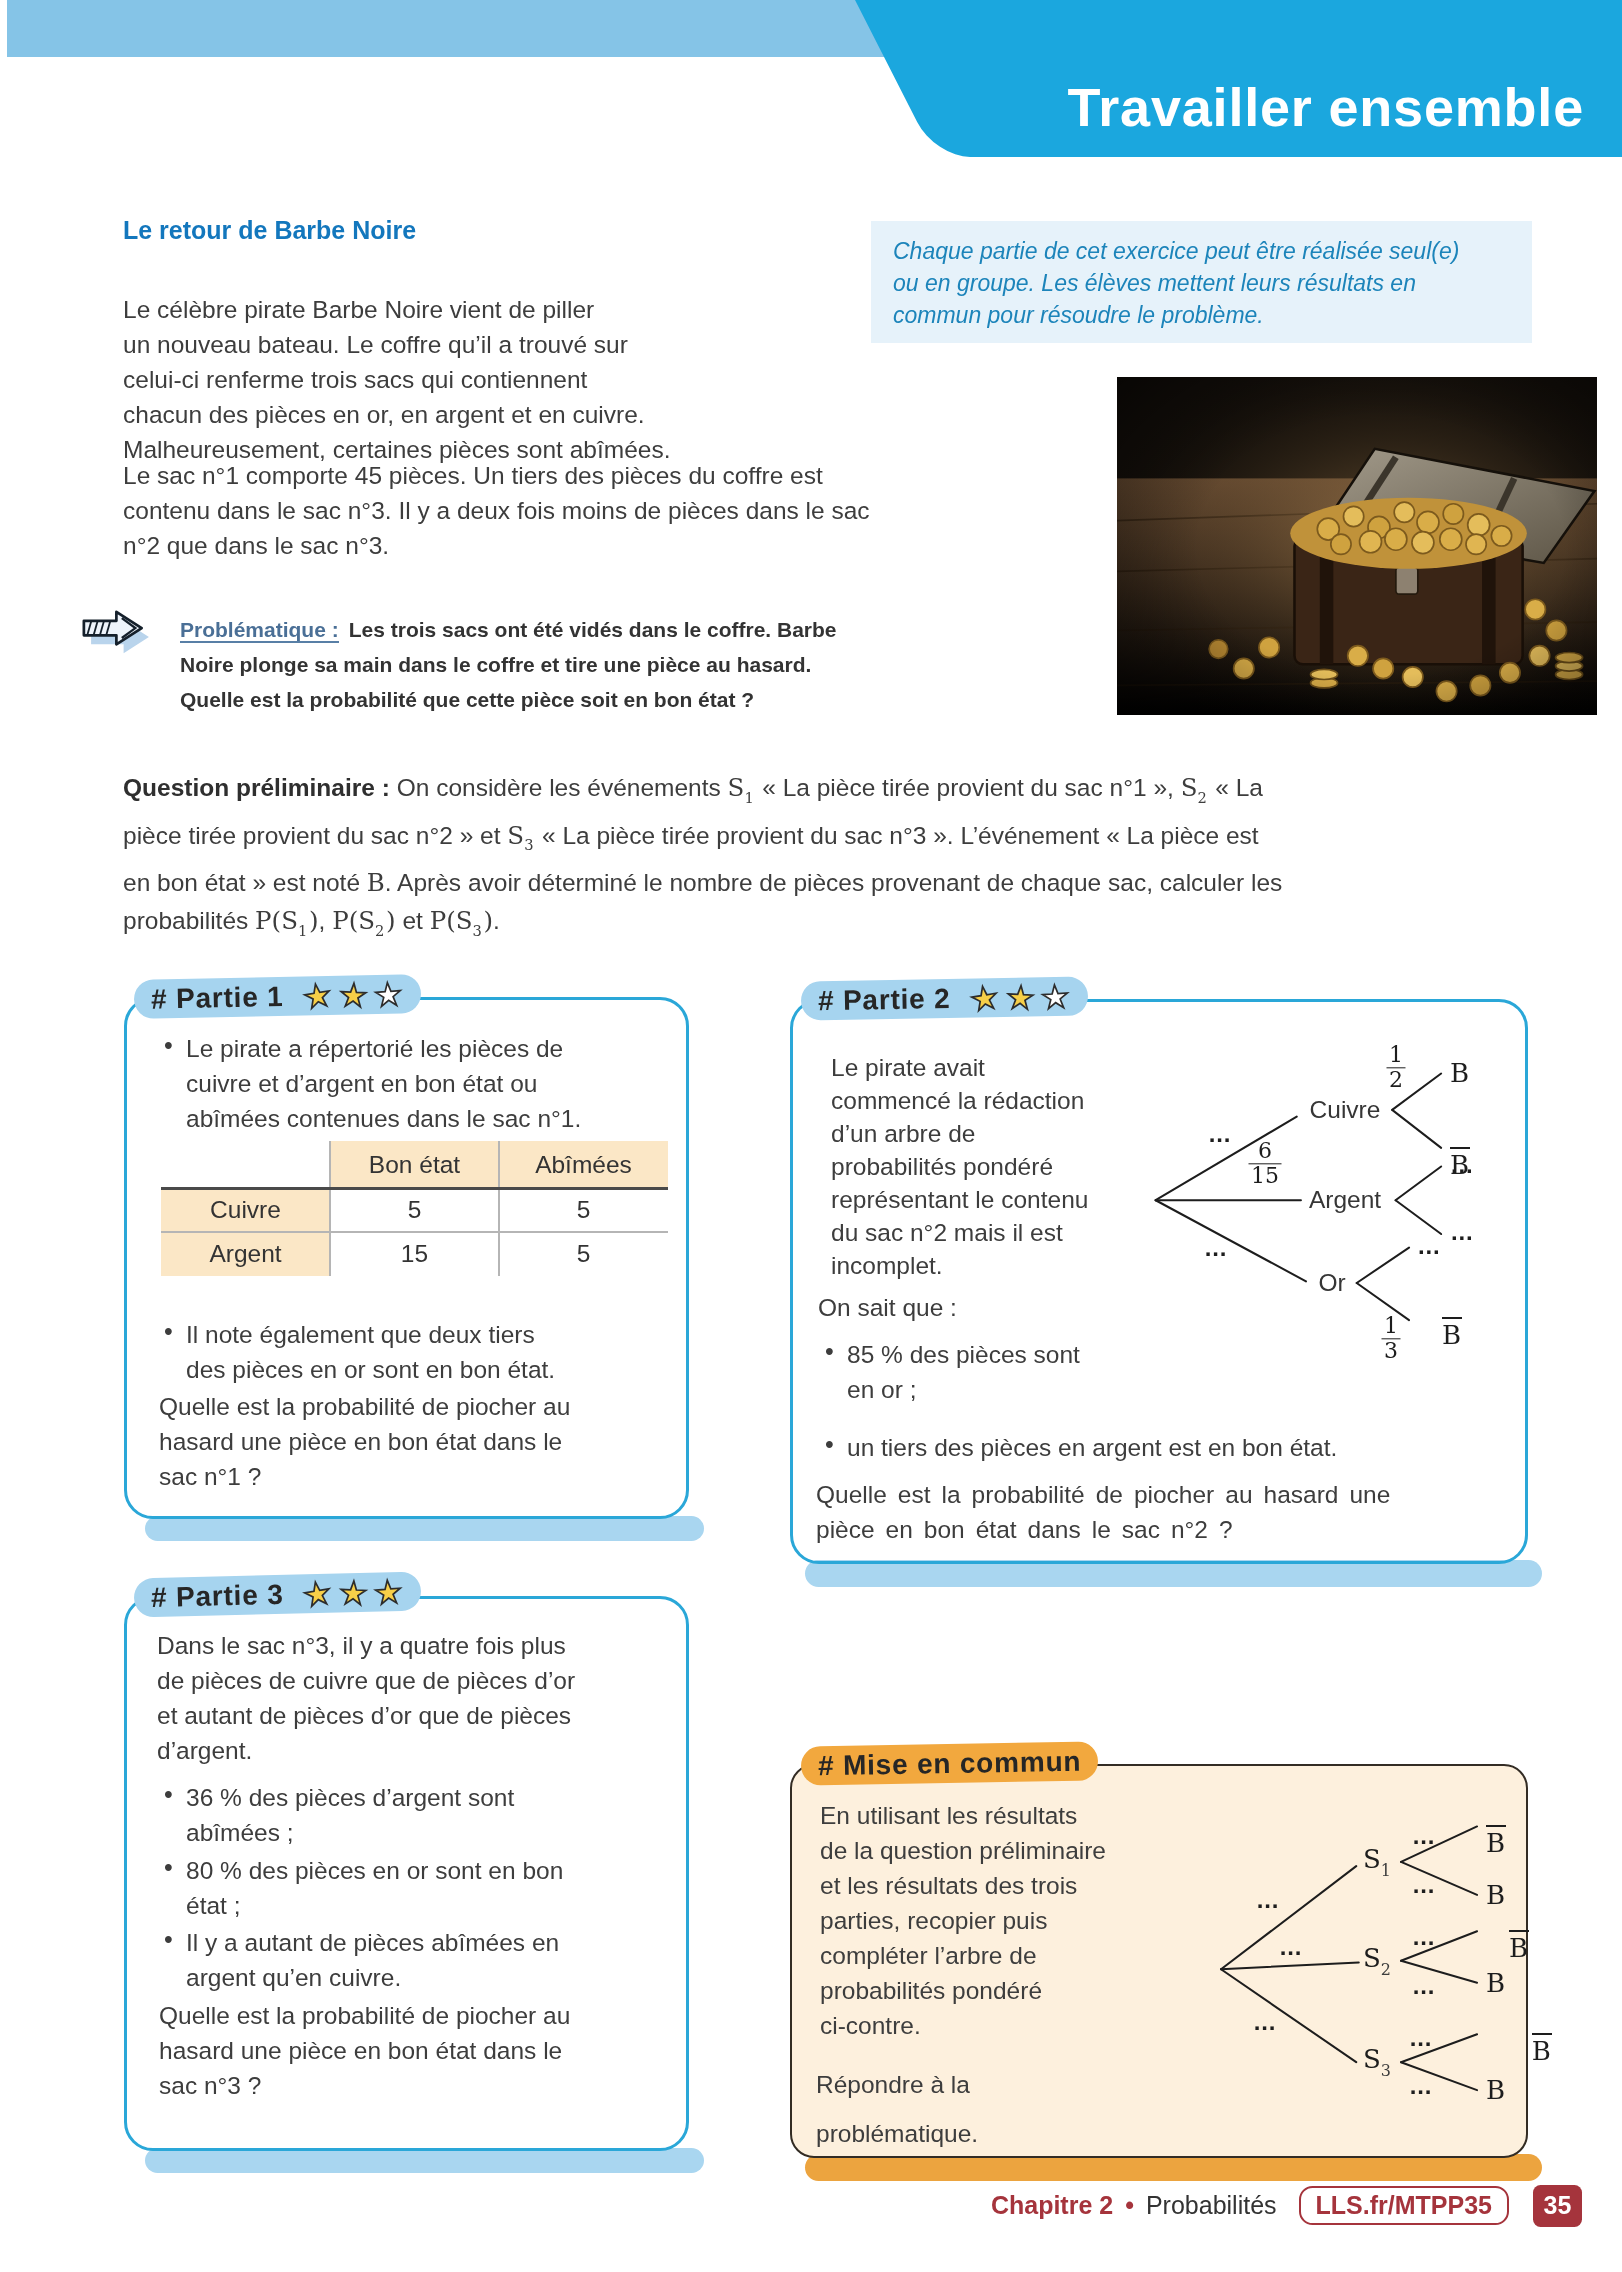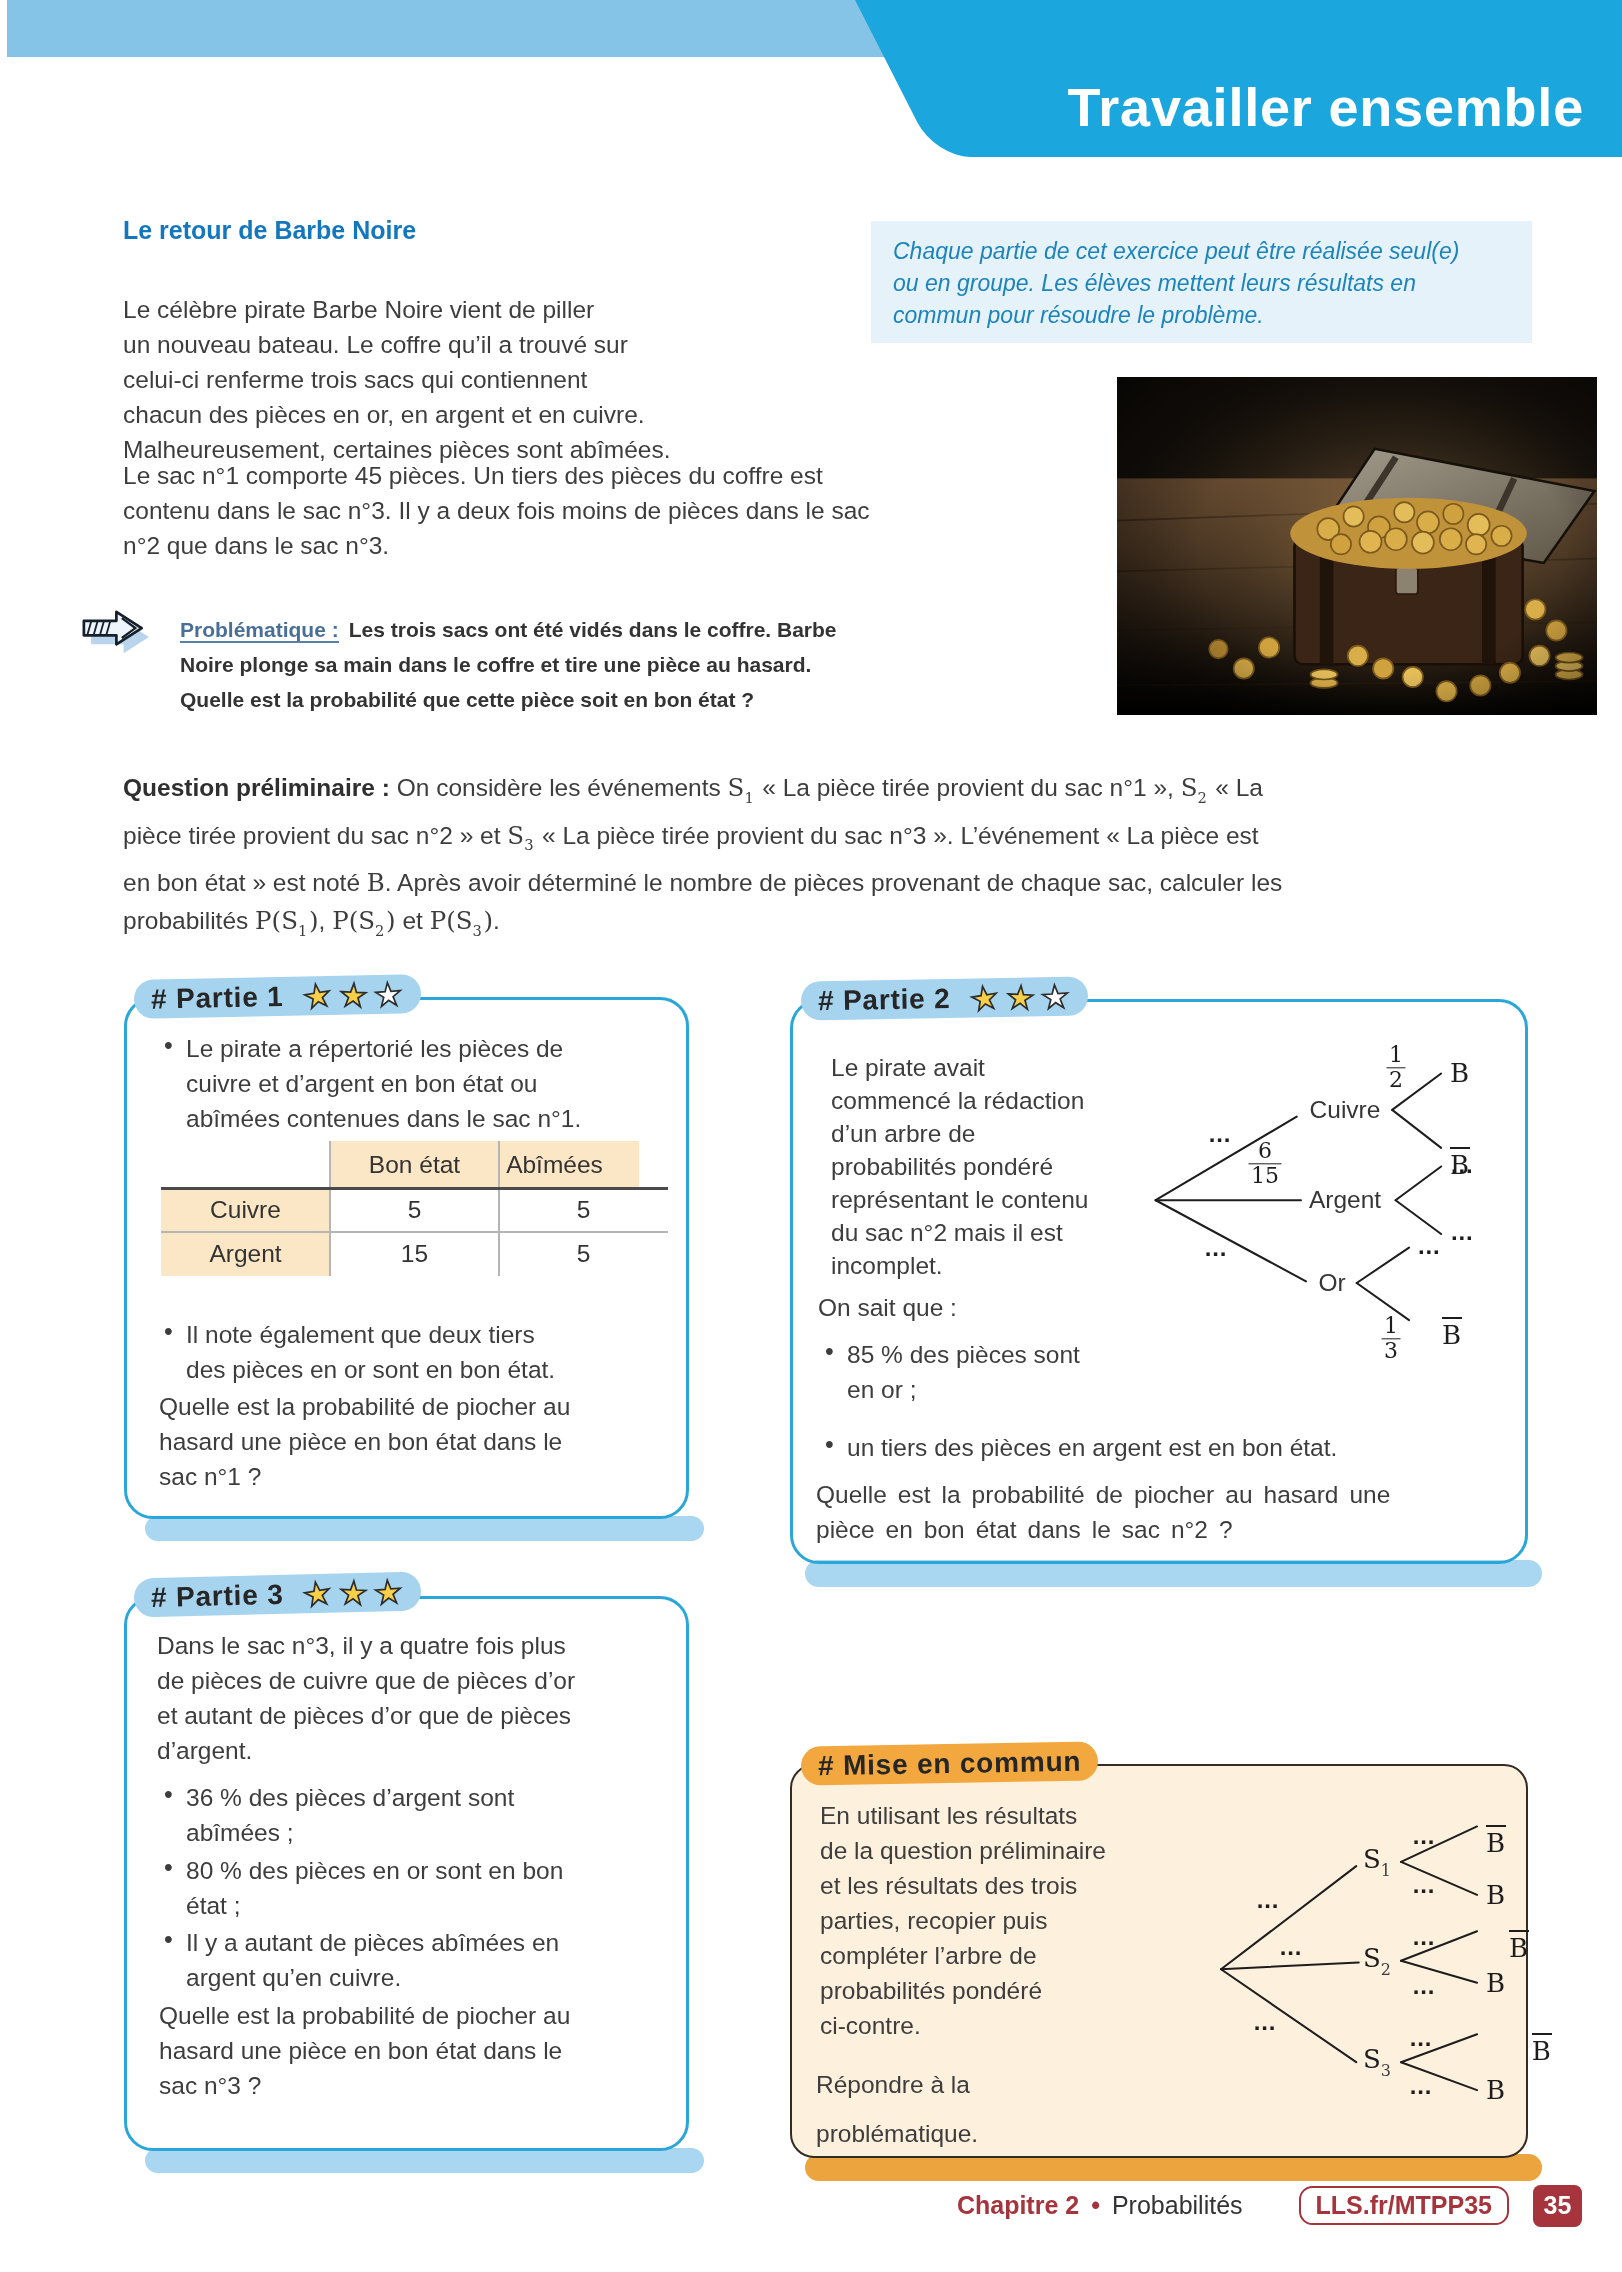--- a/index.html
+++ b/index.html
@@ -93,21 +93,21 @@
   .frac .den{border-top:1.9px solid #1d1d1d;padding:0 2.5px;}
   .frac .num{padding:0 2.5px;}
   .ssub{font-family:"DejaVu Serif","Liberation Serif",serif;font-size:16px;vertical-align:-7.6px;}
 
   
   #footer{position:absolute;right:41px;top:2182px;height:47px;display:flex;align-items:center;gap:12px;}
   #footer .chap{font-weight:700;color:#a5343c;font-size:25px;}
   #footer .dot{color:#a5343c;font-size:25px;font-weight:700;}
   #footer .subj{color:#333;font-size:25px;margin-right:10px;}
   #footer .badge{border:2.5px solid #a5343c;border-radius:13.5px;padding:3.4px 15px;color:#a5343c;
-                 font-weight:700;font-size:25px;background:#fff;margin-left:34px;}
+                 font-weight:700;font-size:25px;background:#fff;}
   #footer .pagebox{background:#a5343c;color:#fff;font-weight:700;font-size:25px;border-radius:7.6px;
                    width:49px;height:42px;display:flex;align-items:center;justify-content:center;margin-left:12px;}
 </style>
 </head>
 <body>
 
 <div class="abs" id="band-light"></div>
 <div class="abs" id="banner">
   <div id="banner-inner">
     <div id="banner-text">Travailler ensemble</div>
@@ -244,21 +244,21 @@
       <span class="star filled">★</span>
       <span class="star empty">★</span>
     </span>
 </div>
 <div class="abs bullet-dot" style="left:164px;top:1031px;"></div>
 <div class="abs body-text prelines" style="left:186px;top:1031px;width:507px;">Le pirate a répertorié les pièces de
 cuivre et d’argent en bon état ou
 abîmées contenues dans le sac n°1.</div>
 
 <div class="abs tcell beige" style="left:330px;top:1141px;width:169px;height:47px;">Bon état</div>
-<div class="abs tcell beige" style="left:470px;top:1141px;width:169px;height:47px;">Abîmées</div>
+<div class="abs tcell beige" style="left:499px;top:1141px;width:169px;height:47px;">Abîmées</div>
 <div class="abs tcell beige" style="left:161px;top:1188px;width:169px;height:44px;">Cuivre</div>
 <div class="abs tcell" style="left:330px;top:1188px;width:169px;height:44px;">5</div>
 <div class="abs tcell" style="left:499px;top:1188px;width:169px;height:44px;">5</div>
 <div class="abs tcell beige" style="left:161px;top:1232px;width:169px;height:44px;">Argent</div>
 <div class="abs tcell" style="left:330px;top:1232px;width:169px;height:44px;">15</div>
 <div class="abs tcell" style="left:499px;top:1232px;width:169px;height:44px;">5</div>
 <div class="tline" style="left:329px;top:1141px;width:1.7px;height:135px;"></div>
 <div class="tline" style="left:498px;top:1141px;width:1.7px;height:135px;"></div>
 <div class="tline-dark" style="left:161px;top:1187px;width:507px;height:2.5px;"></div>
 <div class="tline" style="left:161px;top:1231px;width:507px;height:1.7px;"></div>

